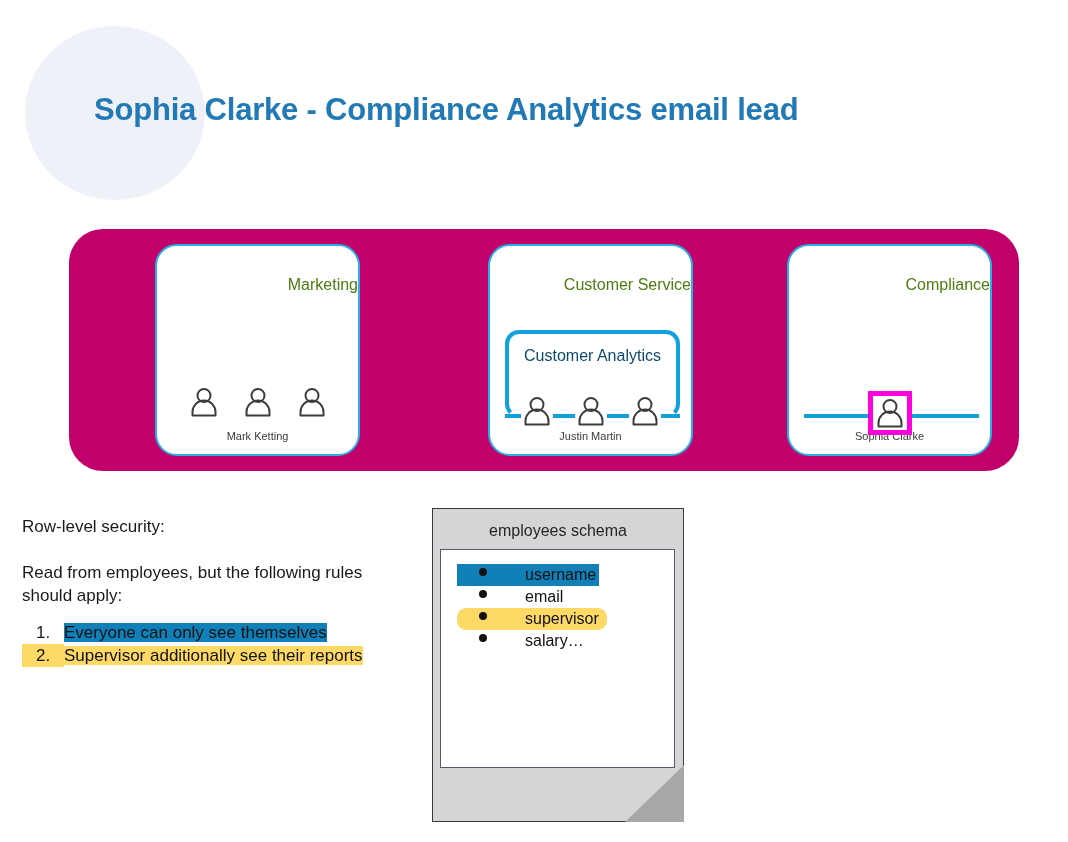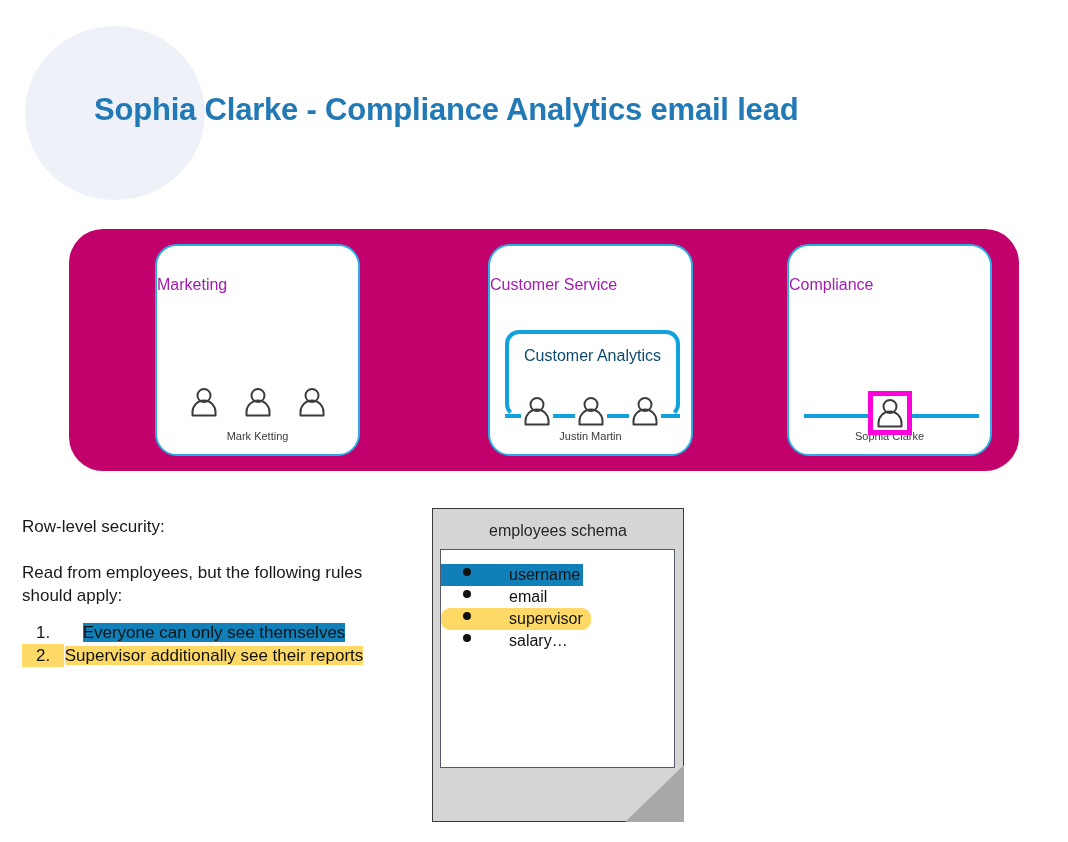--- a/index.html
+++ b/index.html
@@ -64,23 +64,23 @@
   }
   .dept-card.card-0 { left: 86px; }
   .dept-card.card-1 { left: 419px; }
   .dept-card.card-2 { left: 718px; }
 
   .dept-title {
     position: absolute;
     top: 30px;
     left: 0;
     width: 100%;
-    text-align: left;
+    text-align: right;
     font-size: 16px;
-    color: #a21caf;
+    color: #4d7c0f;
   }
 
   .dept-person-name {
     position: absolute;
     bottom: 12px;
     left: 0;
     width: 100%;
     text-align: center;
     font-size: 11px;
     color: #3a3a3a;
@@ -173,21 +173,20 @@
   }
   .rule-num {
     width: 42px;
     flex: 0 0 42px;
     padding-left: 14px;
     box-sizing: border-box;
   }
   .rule-text {
     flex: 1 1 auto;
     max-width: 300px;
-    text-align: center;
   }
   .rule-text span.hl { padding: 0; }
 
   .hl-blue { background: #1180b8; color: #111111; }
   .hl-yellow { background: #ffd966; color: #111111; }
 
   
   .schema-doc {
     position: absolute;
     left: 432px;
@@ -227,21 +226,21 @@
     left: 8px;
     top: 41px;
     right: 9px;
     height: 219px;
     background: #ffffff;
     border: 1.5px solid #555a6b;
     box-sizing: border-box;
   }
   .schema-fields {
     list-style: none;
-    margin: 14px 0 0 0;
+    margin: 14px 0 0 16px;
     padding: 0;
   }
   .schema-field {
     font-size: 16px;
     line-height: 22px;
     display: flex;
     align-items: baseline;
     padding-left: 22px;
   }
   .schema-field .bullet {

